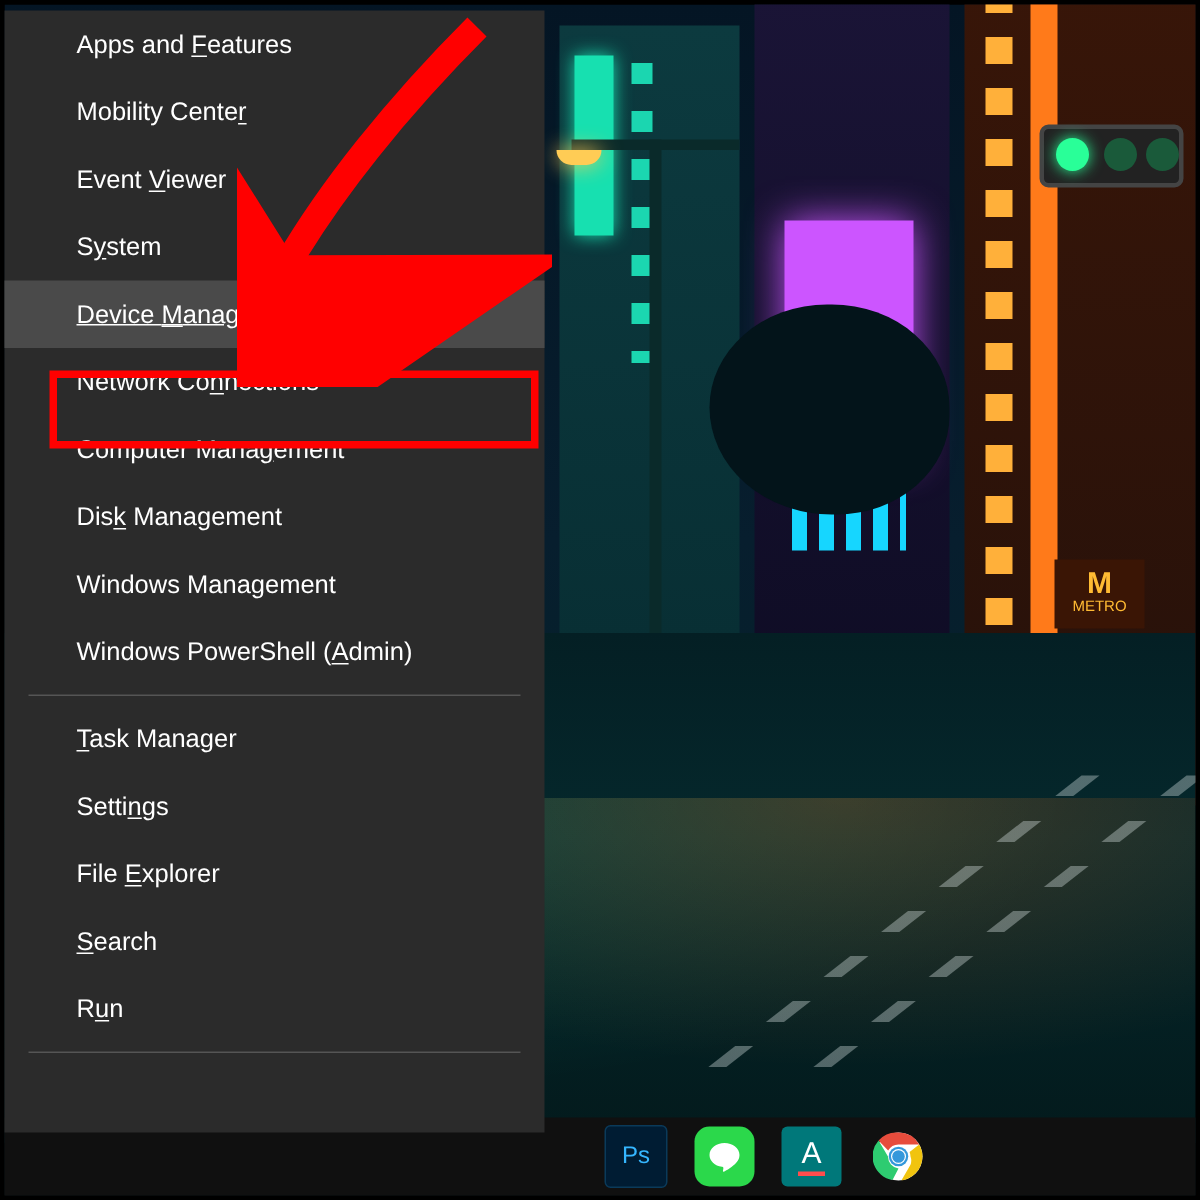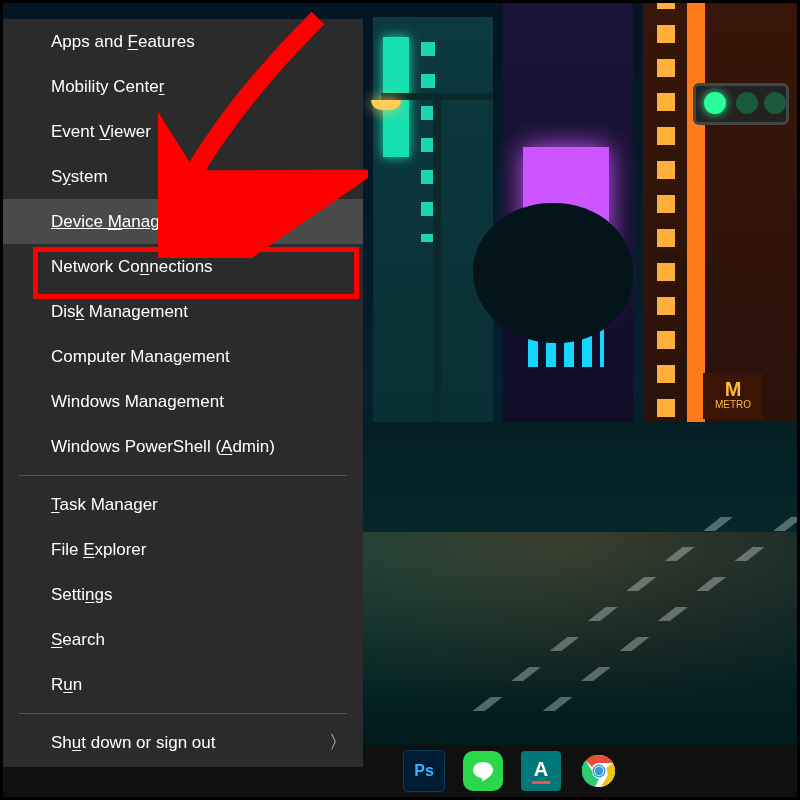--- a/index.html
+++ b/index.html
@@ -28,29 +28,29 @@
   .metro{position:absolute;left:700px;top:370px;width:60px;height:46px;background:#3a1505;color:#ffbb33;font-size:10px;text-align:center;line-height:12px;padding-top:6px;box-sizing:border-box;}
   .metro b{display:block;font-size:20px;font-weight:600;line-height:20px;}
   .lamp{position:absolute;left:430px;top:90px;width:8px;height:420px;background:#0a2a2a;}
   .lamp::before{content:"";position:absolute;left:-52px;top:0;width:112px;height:7px;background:#0a2a2a;}
   .lamp::after{content:"";position:absolute;left:-62px;top:7px;width:30px;height:10px;background:#ffcc55;border-radius:0 0 14px 14px;box-shadow:0 0 14px #ffcc55;}
   .bush{position:absolute;left:470px;top:200px;width:160px;height:140px;background:#03141a;border-radius:50% 50% 48% 52%;}
   .crossA,.crossB{position:absolute;bottom:80px;height:200px;width:12px;background:repeating-linear-gradient(180deg,rgba(230,240,240,.35)0 14px,transparent 14px 30px);transform:skewX(-52deg);} 
   .crossA{left:590px}.crossB{left:660px}
   
   .taskbar{position:absolute;left:0;right:0;bottom:0;height:52px;background:#101010;display:flex;align-items:center;padding-left:400px;gap:18px;}
-  .ticon{width:40px;height:40px;border-radius:4px;display:flex;align-items:center;justify-content:center;font-size:20px;font-weight:700;}
+  .ticon{width:40px;height:40px;border-radius:4px;display:flex;align-items:center;justify-content:center;font-size:20px;font-weight:400;}
   .ps{background:#001c33;color:#35b6ff;border:1px solid #0a3a5a;font-size:16px;}
   .line{background:#2bd84b;color:#fff;border-radius:10px;}
   .line svg{width:24px;height:24px;fill:#fff}
   .a4{background:#00787a;color:#fff;}
   .a4 span{border-bottom:3px solid #ff4d4d;padding:0 2px;}
   .chrome{background:transparent;}
   
-  .menu{position:absolute;left:0;top:16px;width:360px;height:748px;background:#2b2b2b;color:#fff;font-size:17px;}
+  .menu{position:absolute;left:0;top:4px;width:360px;height:748px;background:#2b2b2b;color:#fff;font-size:17px;}
   .menu ul{list-style:none;margin:0;padding:0;}
   .menu li{padding:0 22px 0 48px;height:45px;line-height:45px;cursor:default;white-space:nowrap;position:relative;}
   .menu li.hl{background:#4a4a4a;text-decoration:underline;}
   .menu .sep{height:1px;background:#555;margin:6px 16px;}
   .menu .chev{position:absolute;right:16px;top:0;font-size:18px;color:#ddd;}
   .menu u{text-decoration:underline;text-underline-offset:2px;}
   
   .redbox{position:absolute;left:30px;top:244px;width:326px;height:52px;border:5px solid #ff0000;box-sizing:border-box;pointer-events:none;}
   .arrow{position:absolute;left:155px;top:5px;pointer-events:none;}
 </style>
@@ -98,32 +98,31 @@
   </div>
 
   <div class="menu">
     <ul id="menu-root">
         <li><span>Apps and <u>F</u>eatures</span></li>
         <li><span>Mobility Cente<u>r</u></span></li>
         <li><span>Event <u>V</u>iewer</span></li>
         <li><span>S<u>y</u>stem</span></li>
         <li class="hl"><span>Device <u>M</u>anager</span></li>
         <li><span>Network Co<u>n</u>nections</span></li>
+        <li><span>Computer Mana<u>g</u>ement</span></li>
         <li><span>Dis<u>k</u> Management</span></li>
-        <li><span>Computer Mana<u>g</u>ement</span></li>
         <li><span>Windows Management</span></li>
         <li><span>Windows PowerShell (<u>A</u>dmin)</span></li>
         <div class="sep"></div>
         <li><span><u>T</u>ask Manager</span></li>
+        <li><span>Setti<u>n</u>gs</span></li>
         <li><span>File <u>E</u>xplorer</span></li>
-        <li><span>Setti<u>n</u>gs</span></li>
         <li><span><u>S</u>earch</span></li>
         <li><span>R<u>u</u>n</span></li>
         <div class="sep"></div>
-        <li><span>Sh<u>u</u>t down or sign out</span><span class="chev">〉</span></li>
         <li></li>
       </ul>
   </div>
 
   <div class="redbox"></div>
   <svg class="arrow" width="210" height="250">
     <defs>
         <marker id="ah" markerWidth="18" markerHeight="18" refX="6" refY="9" orient="auto">
       <path d="M0,0 L18,9 L0,18 L5,9 z" fill="#ff0000"></path>
         </marker>

